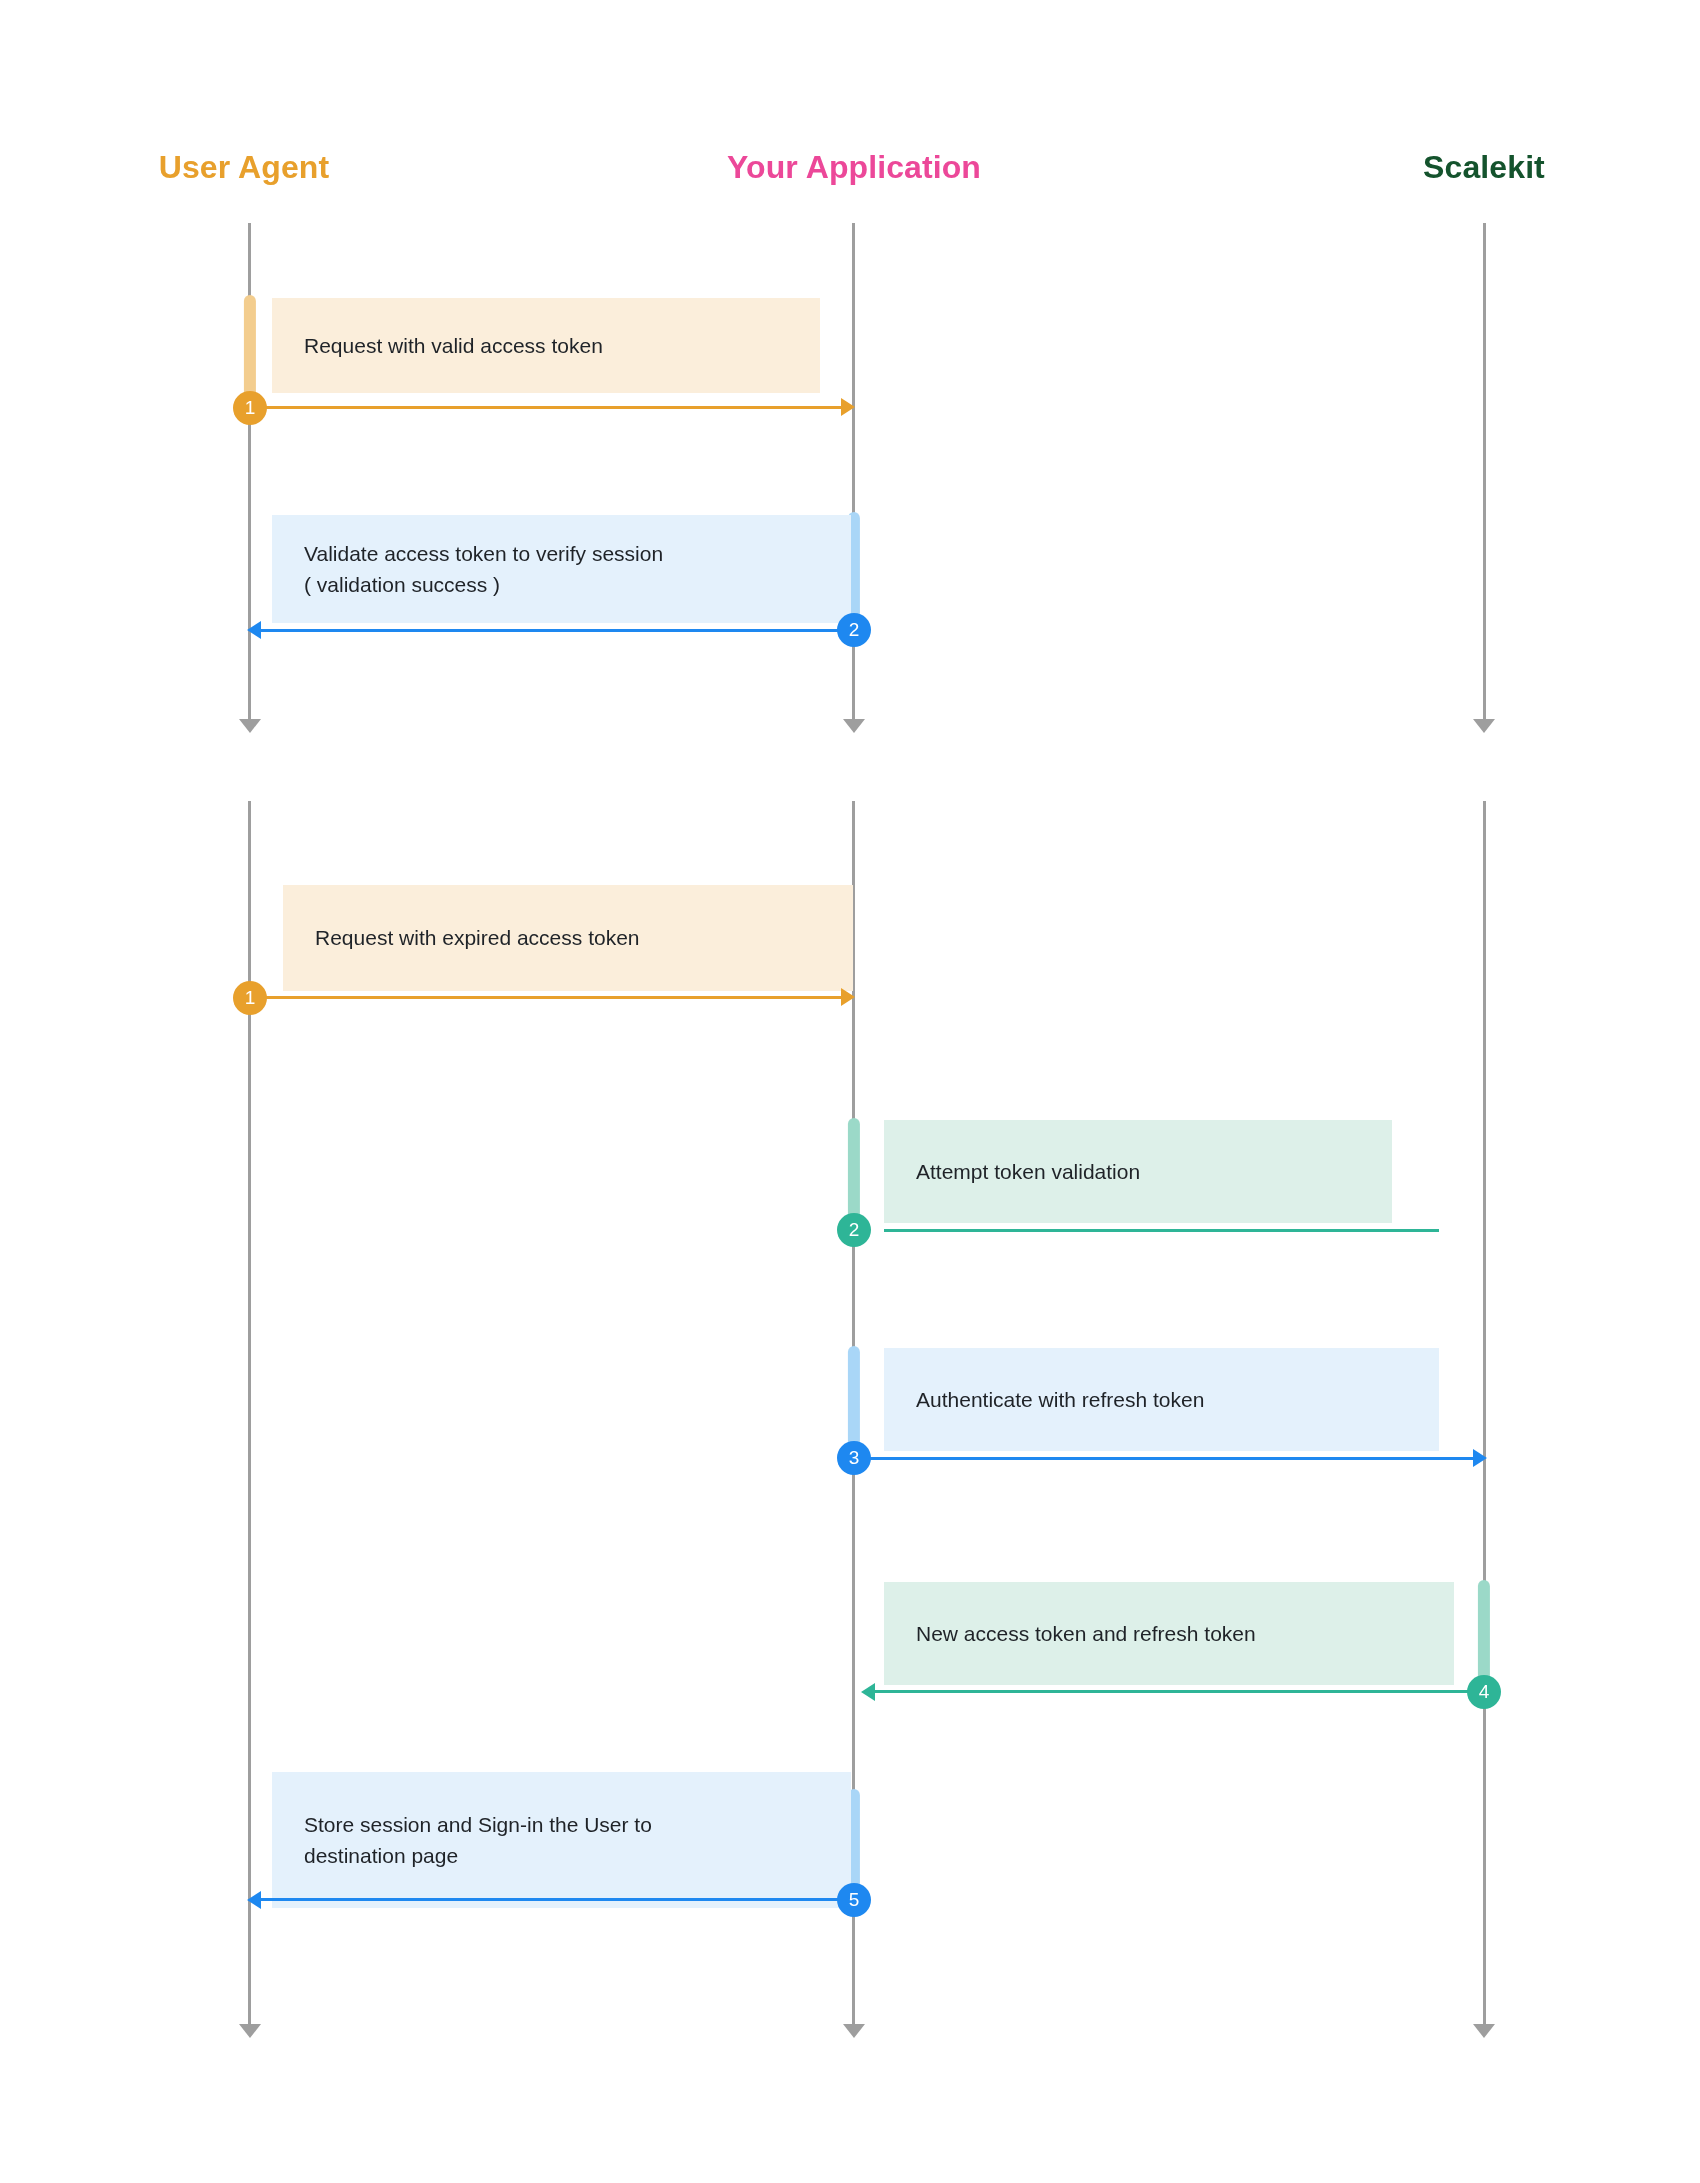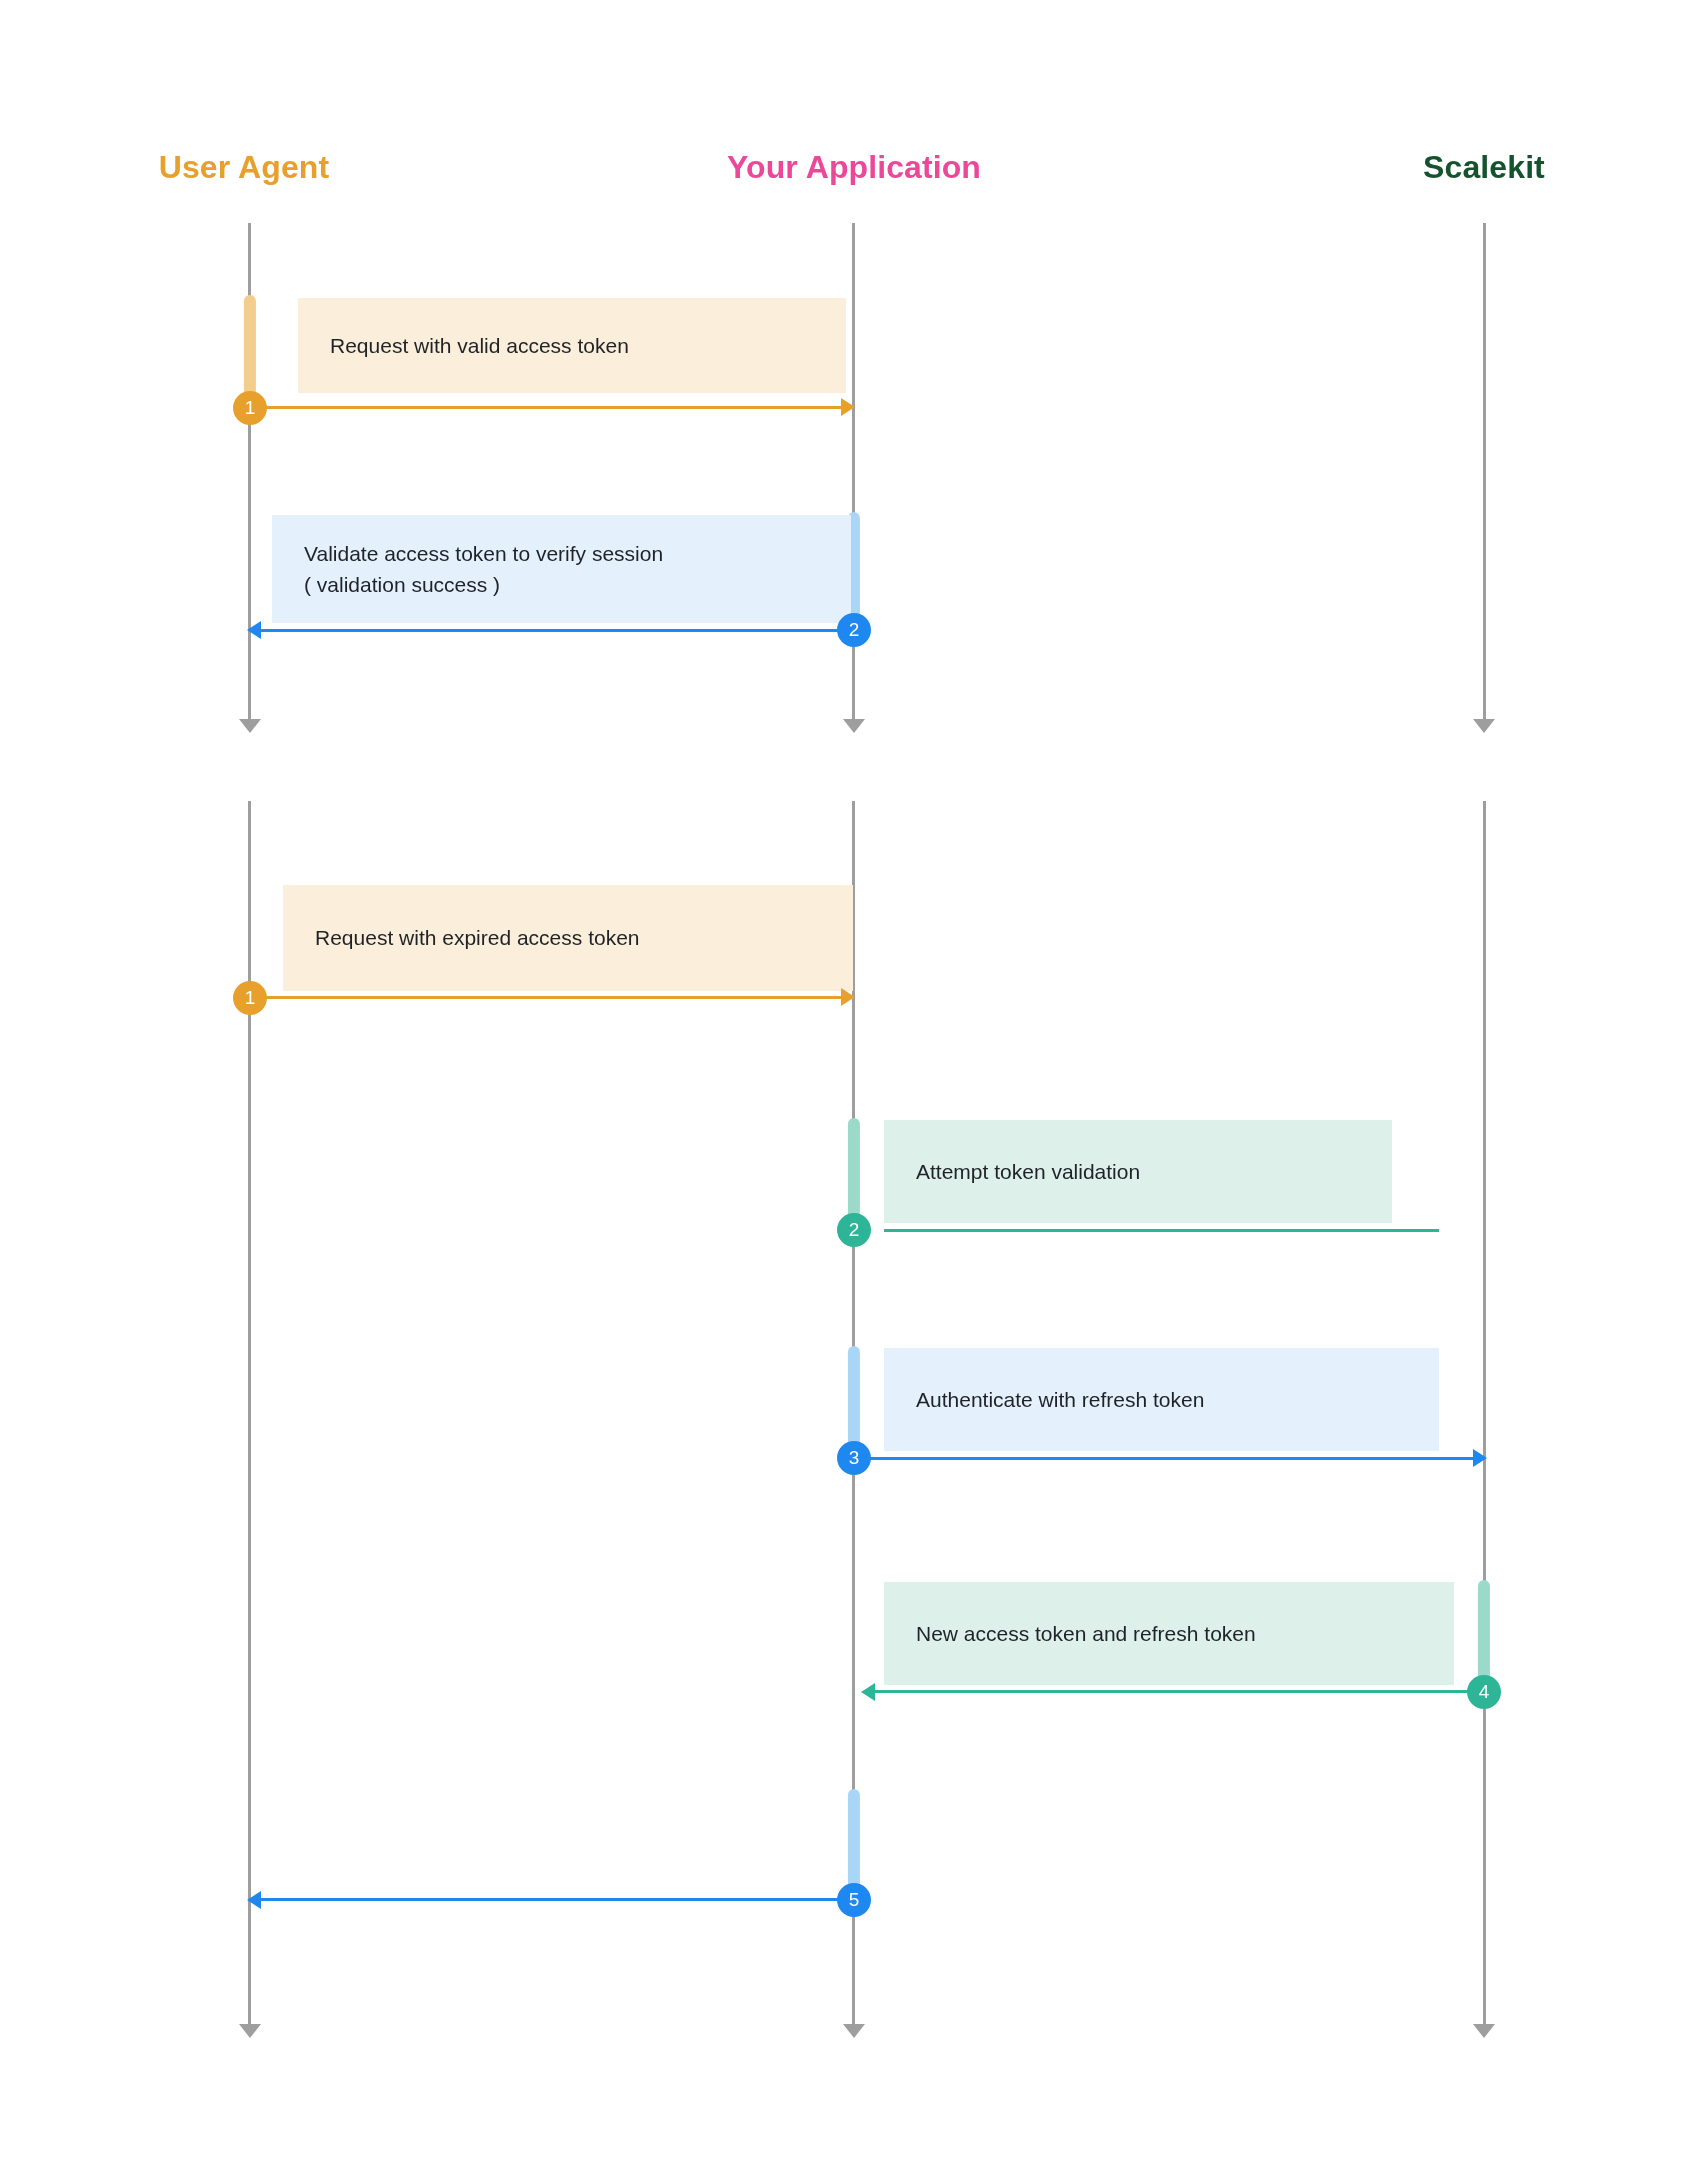--- a/index.html
+++ b/index.html
@@ -123,21 +123,21 @@
   <div class="lane-title scale" style="left:1484px;">Scalekit</div>
 
   <div class="lifeline" style="left:248px; top:223px; height:498px;"></div>
   <div class="lifeline" style="left:852px; top:223px; height:498px;"></div>
   <div class="lifeline" style="left:1483px; top:223px; height:498px;"></div>
   <div class="lifeline-head" style="left:250px; top:719px;"></div>
   <div class="lifeline-head" style="left:854px; top:719px;"></div>
   <div class="lifeline-head" style="left:1484px; top:719px;"></div>
 
   <div class="activation orange" style="left:250px; top:295px; height:111px;"></div>
-  <div class="msgbox orange" style="left:298px; top:298px; width:548px; height:95px;">
+  <div class="msgbox orange" style="left:272px; top:298px; width:548px; height:95px;">
     <span>Request with valid access token</span>
   </div>
   <div class="arrow-line orange" style="left:250px; top:406px; width:593px;"></div>
   <div class="arrow-head right orange" style="left:841px; top:398px;"></div>
   <div class="step-badge orange" style="left:250px; top:408px;">1</div>
 
   <div class="activation blue" style="left:854px; top:512px; height:120px;"></div>
   <div class="msgbox blue" style="left:272px; top:515px; width:579px; height:108px;">
     <span>Validate access token to verify session</span>
     <span class="line2">( validation success )</span>
@@ -177,18 +177,22 @@
 
   <div class="activation green" style="left:1484px; top:1580px; height:120px;"></div>
   <div class="msgbox green" style="left:884px; top:1582px; width:570px; height:103px;">
     <span>New access token and refresh token</span>
   </div>
   <div class="arrow-line green" style="left:875px; top:1690px; width:610px;"></div>
   <div class="arrow-head left green" style="left:861px; top:1683px;"></div>
   <div class="step-badge green" style="left:1484px; top:1692px;">4</div>
 
   <div class="activation blue" style="left:854px; top:1789px; height:120px;"></div>
+  <div class="msgbox blue" style="left:272px; top:1772px; width:579px; height:136px;">
+    <span>Store session and Sign-in the User to</span>
+    <span class="line2">destination page</span>
+  </div>
   <div class="arrow-line blue" style="left:260px; top:1898px; width:593px;"></div>
   <div class="arrow-head left blue" style="left:247px; top:1891px;"></div>
   <div class="step-badge blue" style="left:854px; top:1900px;">5</div>
 
 </div>
 
 
 </body></html>

